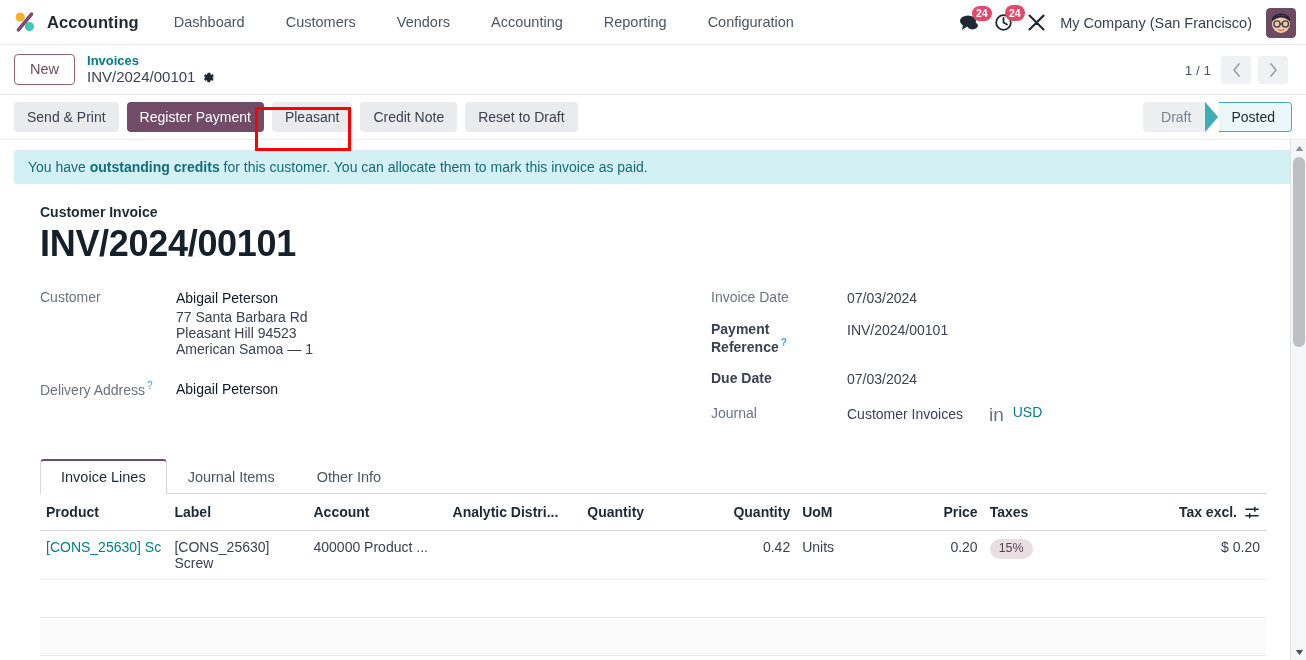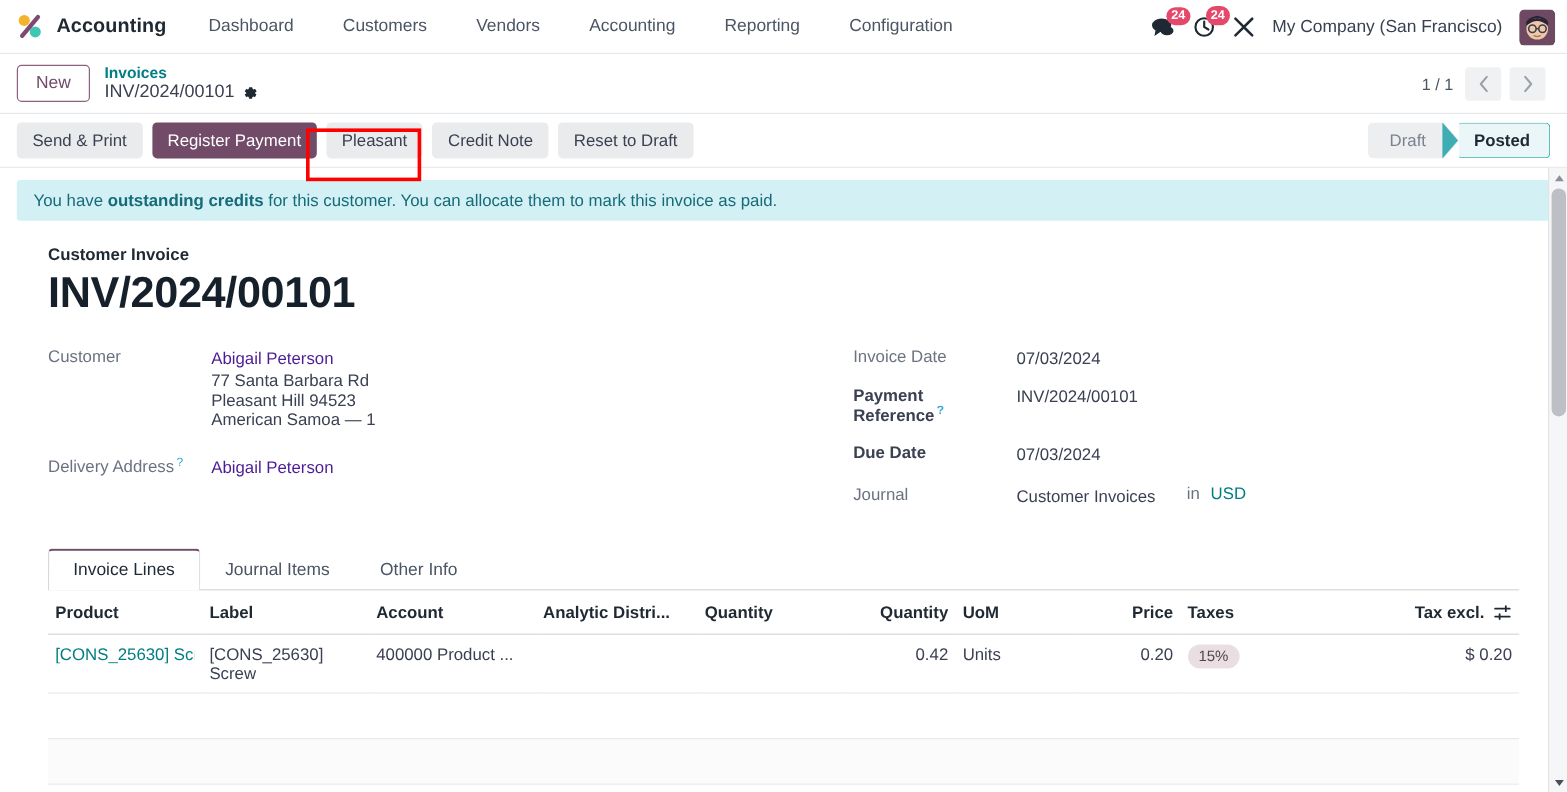--- a/index.html
+++ b/index.html
@@ -155,21 +155,21 @@
     background: #eceef0;
     color: #7a8290;
     position: relative;
     cursor: pointer;
     white-space: nowrap;
   }
   .st-item:first-child { padding-left: 18px; border-radius: 4px 0 0 4px; }
   .st-item.active {
     background: #eaf6f7;
     color: #1f2933;
-    font-weight: 700;
+    font-weight: 400;
     border: 1px solid #3faeb4;
     border-left: none;
     border-radius: 0 4px 4px 0;
     padding-left: 12px;
   }
   .st-arrow {
     width: 0; height: 0;
     border-top: 15px solid transparent;
     border-bottom: 15px solid transparent;
     border-left: 13px solid #eceef0;
@@ -227,23 +227,23 @@
 
   .frow { display: flex; align-items: flex-start; margin-bottom: 11px; }
   .flabel {
     width: 136px; flex: none;
     font-size: 14px; color: #6b7280;
     padding-top: 1px;
   }
   .flabel.bold { font-weight: 700; color: #3b4152; }
   .fhelp { color: #3aa6d6; font-size: 10px; vertical-align: super; margin-left: 2px; }
   .fval { font-size: 14px; color: #3b4152; line-height: 1.52; }
-  .fval.link { color: #4c1d95; cursor: pointer; }
+  .fval.link { color: #0f172a; cursor: pointer; }
   .addr-line { color: #3b4152; font-size: 14px; }
-  .inline-small { font-size: 14px; color: #6b7280; margin: 0 9px 0 26px; }
+  .inline-small { font-size: 19px; color: #6b7280; margin: 0 9px 0 26px; }
   .cur-link { color: #017e84; font-size: 14px; cursor: pointer; }
 
   
   .notebook { margin-top: 22px; }
   .tabs {
     display: flex;
     border-bottom: 1px solid #d6d8dc;
   }
   .tab {
     font-size: 14.5px;

